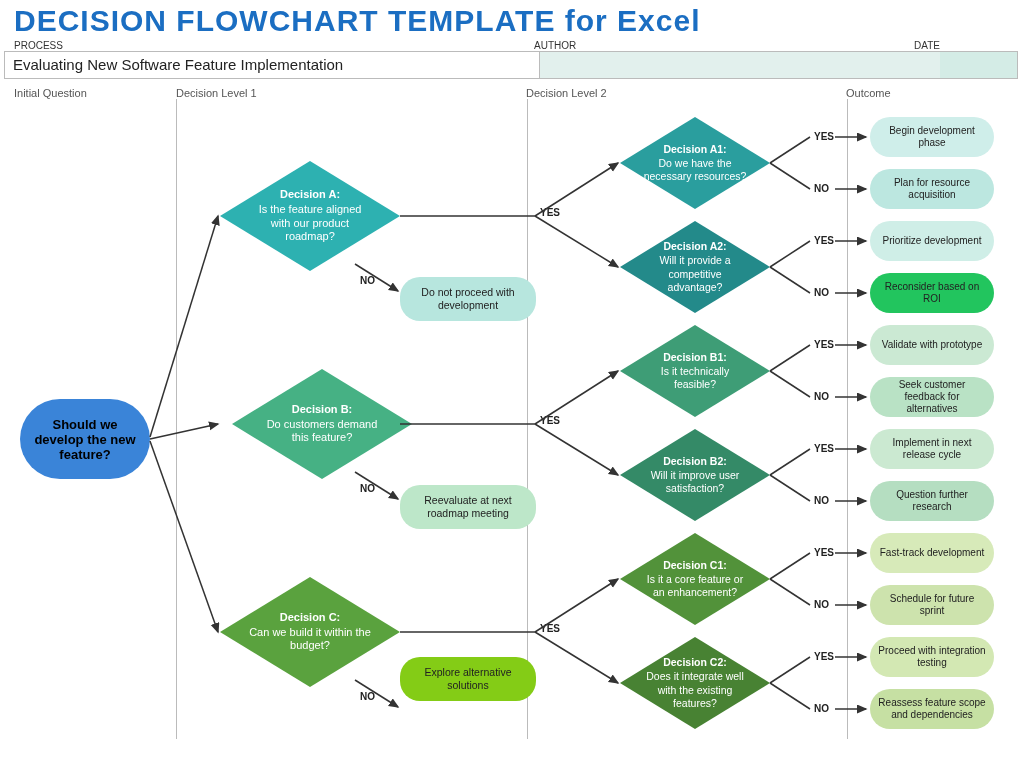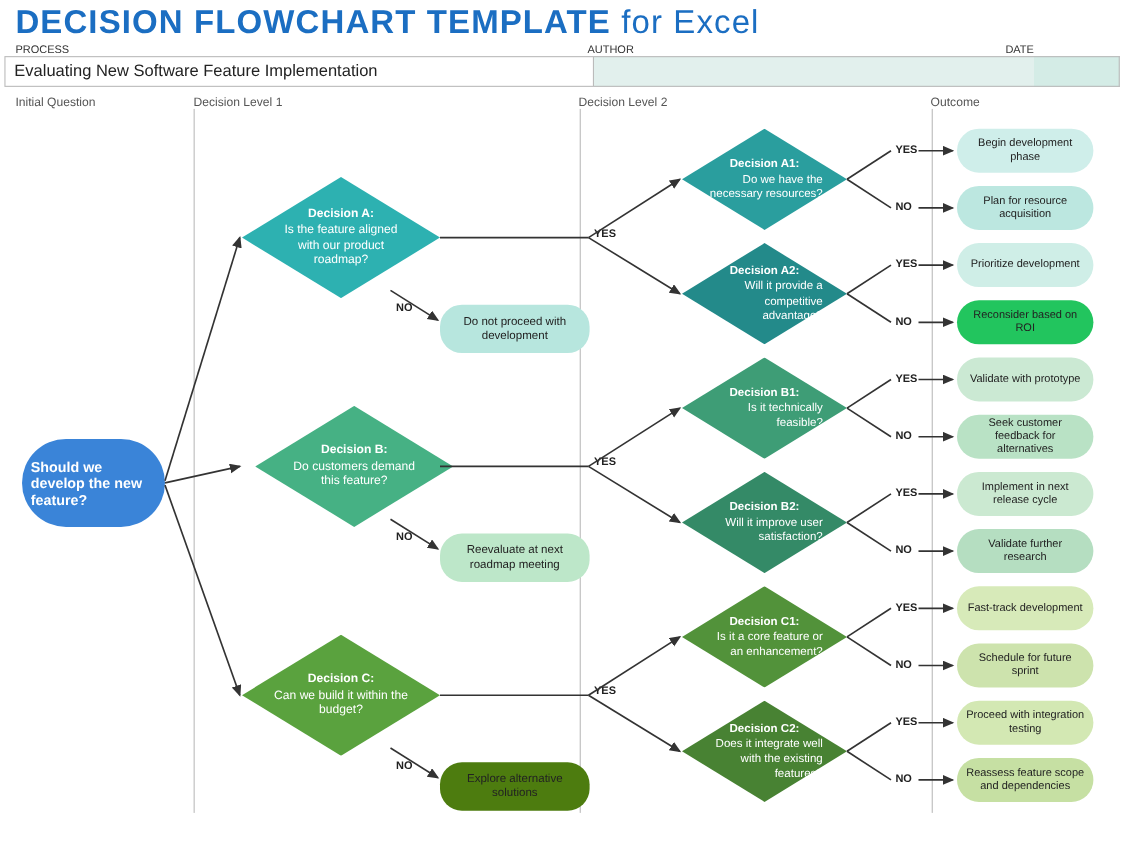--- a/index.html
+++ b/index.html
@@ -11,21 +11,21 @@
   overflow: hidden;
   position: relative;
 }
 .title {
   color: #1b6ec2;
   font-size: 30px;
   font-weight: 700;
   letter-spacing: 1px;
   padding: 4px 0 0 14px;
 }
-.title .for { text-transform: none; font-weight: 400; }
+.title .for { text-transform: none; font-weight: 700; }
 .fields-labels {
   display: flex;
   font-size: 10px;
   color: #333;
   padding: 2px 14px 0 14px;
 }
 .fields-labels .lbl-process { width: 520px; }
 .fields-labels .lbl-author { width: 380px; }
 .fields-labels .lbl-date { flex: 1; }
 .fields-row {
@@ -78,23 +78,24 @@
 .sep1 { left: 176px; }
 .sep2 { left: 527px; }
 .sep3 { left: 847px; }
 
 .question {
   position: absolute;
   width: 130px;
   height: 80px;
   background: #3a84d8;
   border-radius: 40px;
-  color: #ffffff;
+  color: #000000;
   font-size: 13px;
   font-weight: 600;
+  text-align: center;
   display: flex;
   align-items: center;
   justify-content: center;
   padding: 0 8px;
   left: 20px;
   top: 300px;
 }
 
 .diamond {
   position: absolute;
@@ -116,21 +117,21 @@
   justify-content: center;
   color: #fff;
   font-size: 11px;
   text-align: center;
   padding: 0 28px;
   line-height: 1.25;
 }
 .diamond .dtxt .dtitle { font-weight: 600; margin-bottom: 1px; }
 
 .d-l2 { width: 150px; height: 92px; }
-.d-l2 .dtxt { font-size: 10.5px; padding: 0 22px; text-align: right; }
+.d-l2 .dtxt { font-size: 10.5px; padding: 0 22px; }
 
 .pill {
   position: absolute;
   width: 124px;
   height: 40px;
   border-radius: 20px;
   font-size: 10px;
   color: #222;
   text-align: center;
   display: flex;
@@ -209,21 +210,21 @@
         </svg>
       </div>
     <div class="dtxt">
         <span class="dtitle">Decision C:</span>
         <span>Can we build it within the budget?</span>
       </div>
   </div>
 
   <div class="pill no-action" style="left: 400px; top: 178px; background: rgb(183, 230, 222);">Do not proceed with development</div>
   <div class="pill no-action" style="left: 400px; top: 386px; background: rgb(189, 231, 201);">Reevaluate at next roadmap meeting</div>
-  <div class="pill no-action" style="left: 400px; top: 594px; background: #4d7c0f;">Explore alternative solutions</div>
+  <div class="pill no-action" style="left: 400px; top: 558px; background: #84cc16;">Explore alternative solutions</div>
 
   <div class="diamond d-l2" style="left:620px; top:18px;">
     <div class="dbg">
         <svg width="150" height="92">
           <polygon points="75,0 150,46 75,92 0,46" fill="#2a9e9e"></polygon>
         </svg>
       </div>
     <div class="dtxt">
         <span class="dtitle">Decision A1:</span>
         <span>Do we have the necessary resources?</span>
@@ -285,21 +286,21 @@
       </div>
   </div>
 
   <div class="pill" style="left: 870px; top: 18px; background: rgb(207, 238, 234);">Begin development phase</div>
   <div class="pill" style="left: 870px; top: 70px; background: rgb(188, 231, 224);">Plan for resource acquisition</div>
   <div class="pill" style="left: 870px; top: 122px; background: rgb(207, 238, 231);">Prioritize development</div>
   <div class="pill" style="left: 870px; top: 174px; background: #22c55e; text-align: center;">Reconsider based on ROI</div>
   <div class="pill" style="left: 870px; top: 226px; background: rgb(203, 233, 211);">Validate with prototype</div>
   <div class="pill" style="left: 870px; top: 278px; background: rgb(185, 226, 197);">Seek customer feedback for alternatives</div>
   <div class="pill" style="left: 870px; top: 330px; background: rgb(203, 233, 209);">Implement in next release cycle</div>
-  <div class="pill" style="left: 870px; top: 382px; background: rgb(181, 222, 193);">Validate further research</div>
+  <div class="pill" style="left: 870px; top: 382px; background: rgb(181, 222, 193);">Question further research</div>
   <div class="pill" style="left: 870px; top: 434px; background: rgb(215, 234, 185);">Fast-track development</div>
   <div class="pill" style="left: 870px; top: 486px; background: rgb(205, 227, 173);">Schedule for future sprint</div>
   <div class="pill" style="left: 870px; top: 538px; background: rgb(211, 232, 179);">Proceed with integration testing</div>
   <div class="pill" style="left: 870px; top: 590px; background: rgb(198, 224, 163);">Reassess feature scope and dependencies</div>
 
   <div class="yn" style="left:360px; top:176px;">NO</div>
   <div class="yn" style="left:540px; top:108px;">YES</div>
   <div class="yn" style="left:360px; top:384px;">NO</div>
   <div class="yn" style="left:540px; top:316px;">YES</div>
   <div class="yn" style="left:360px; top:592px;">NO</div>

